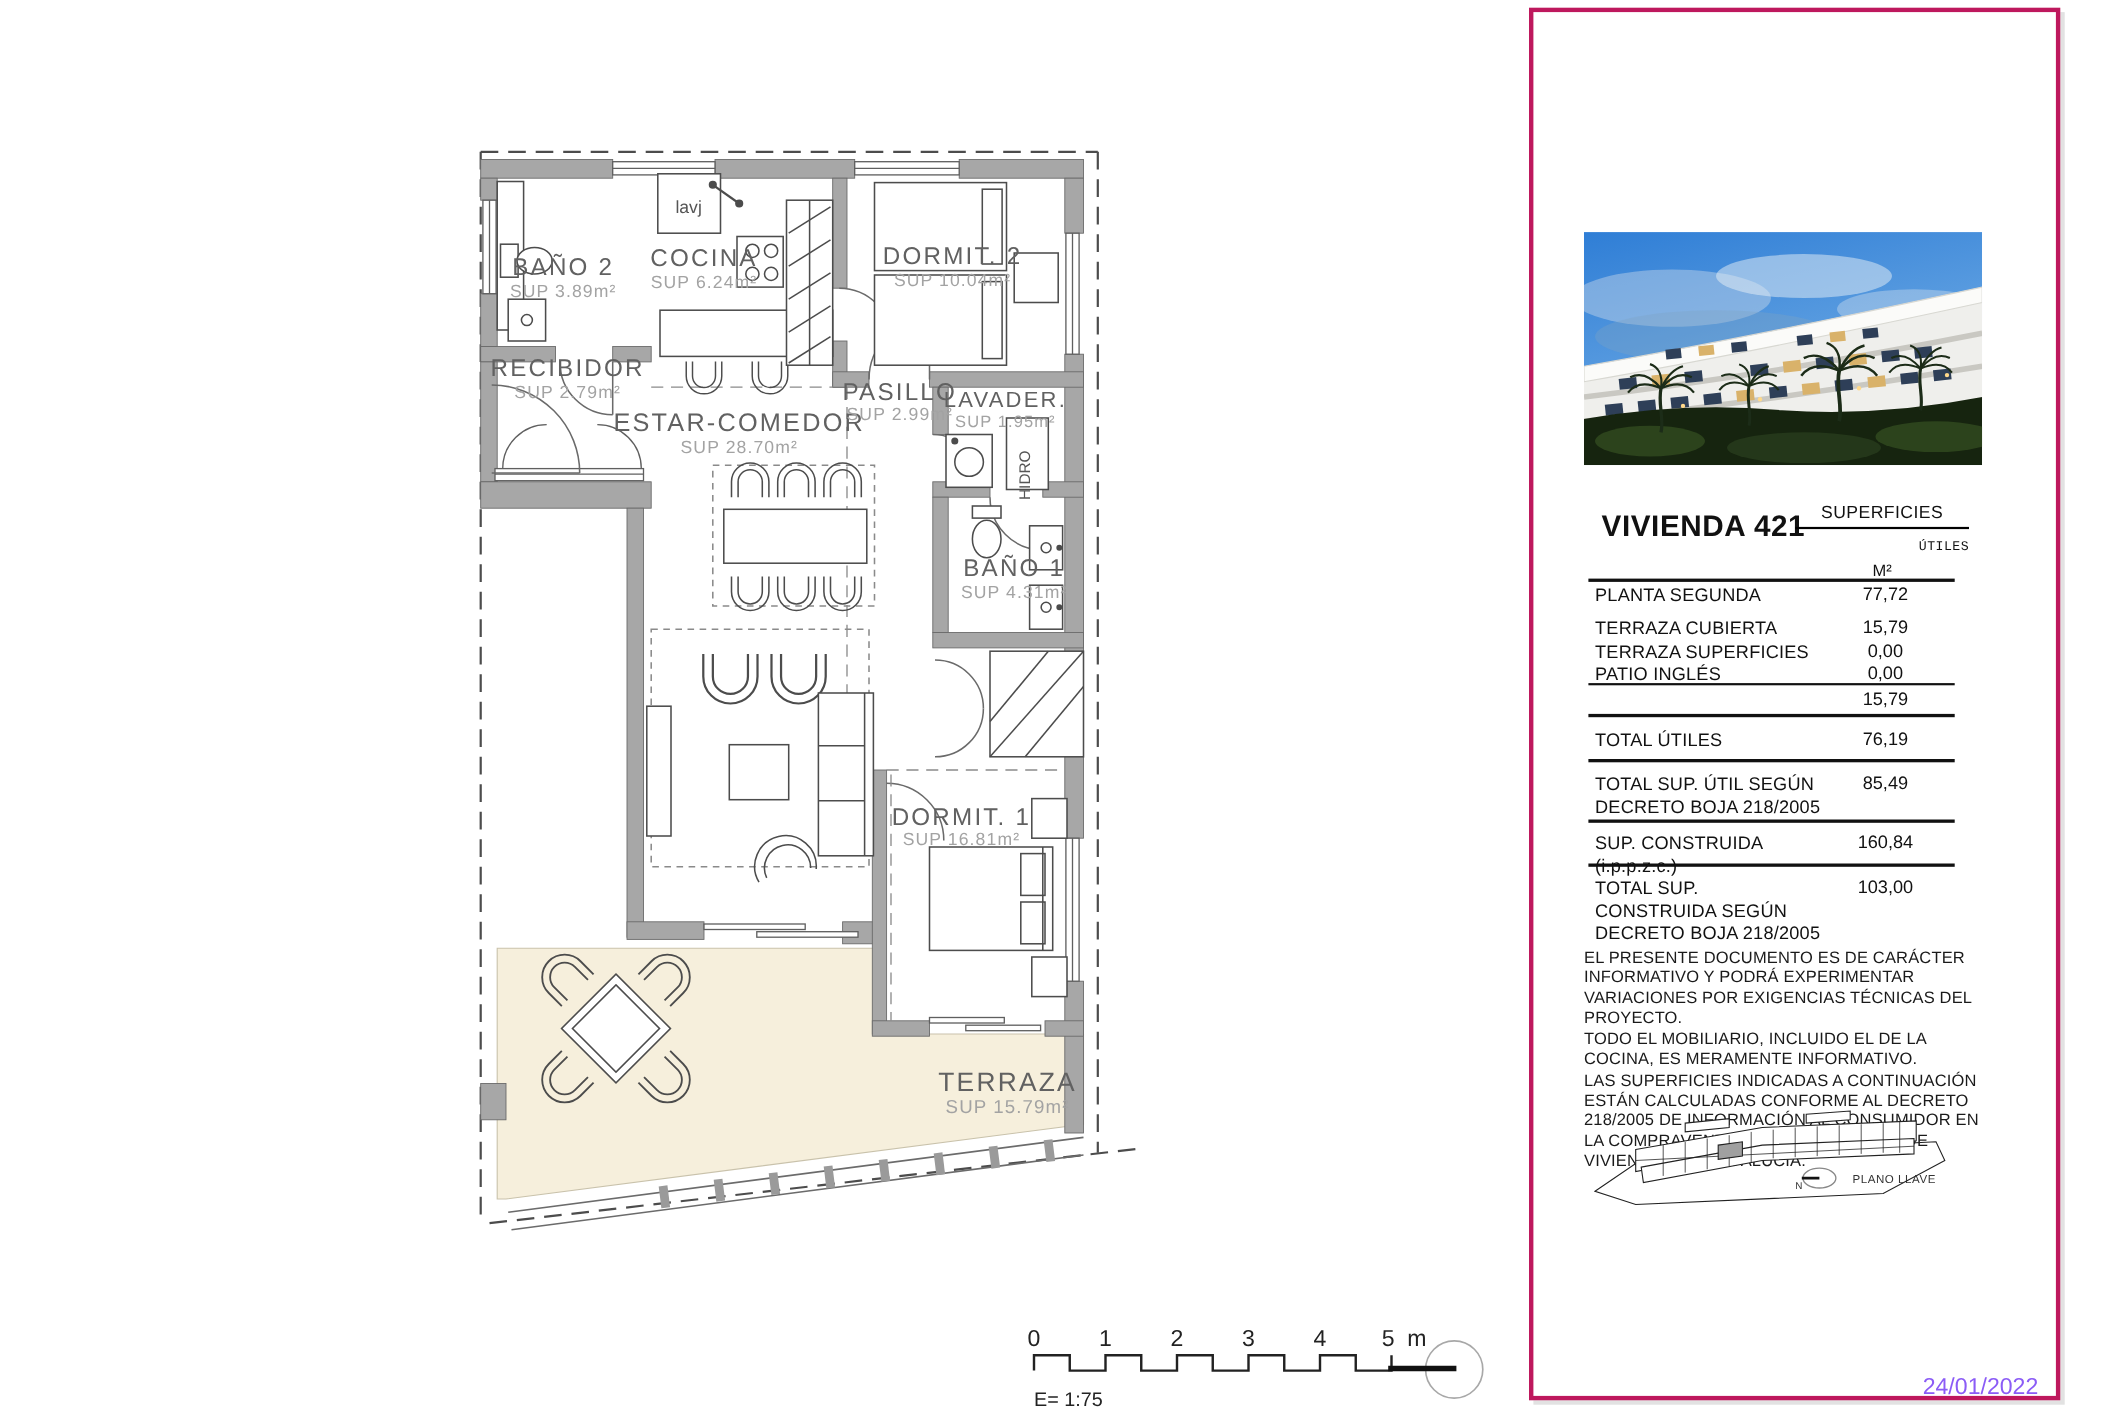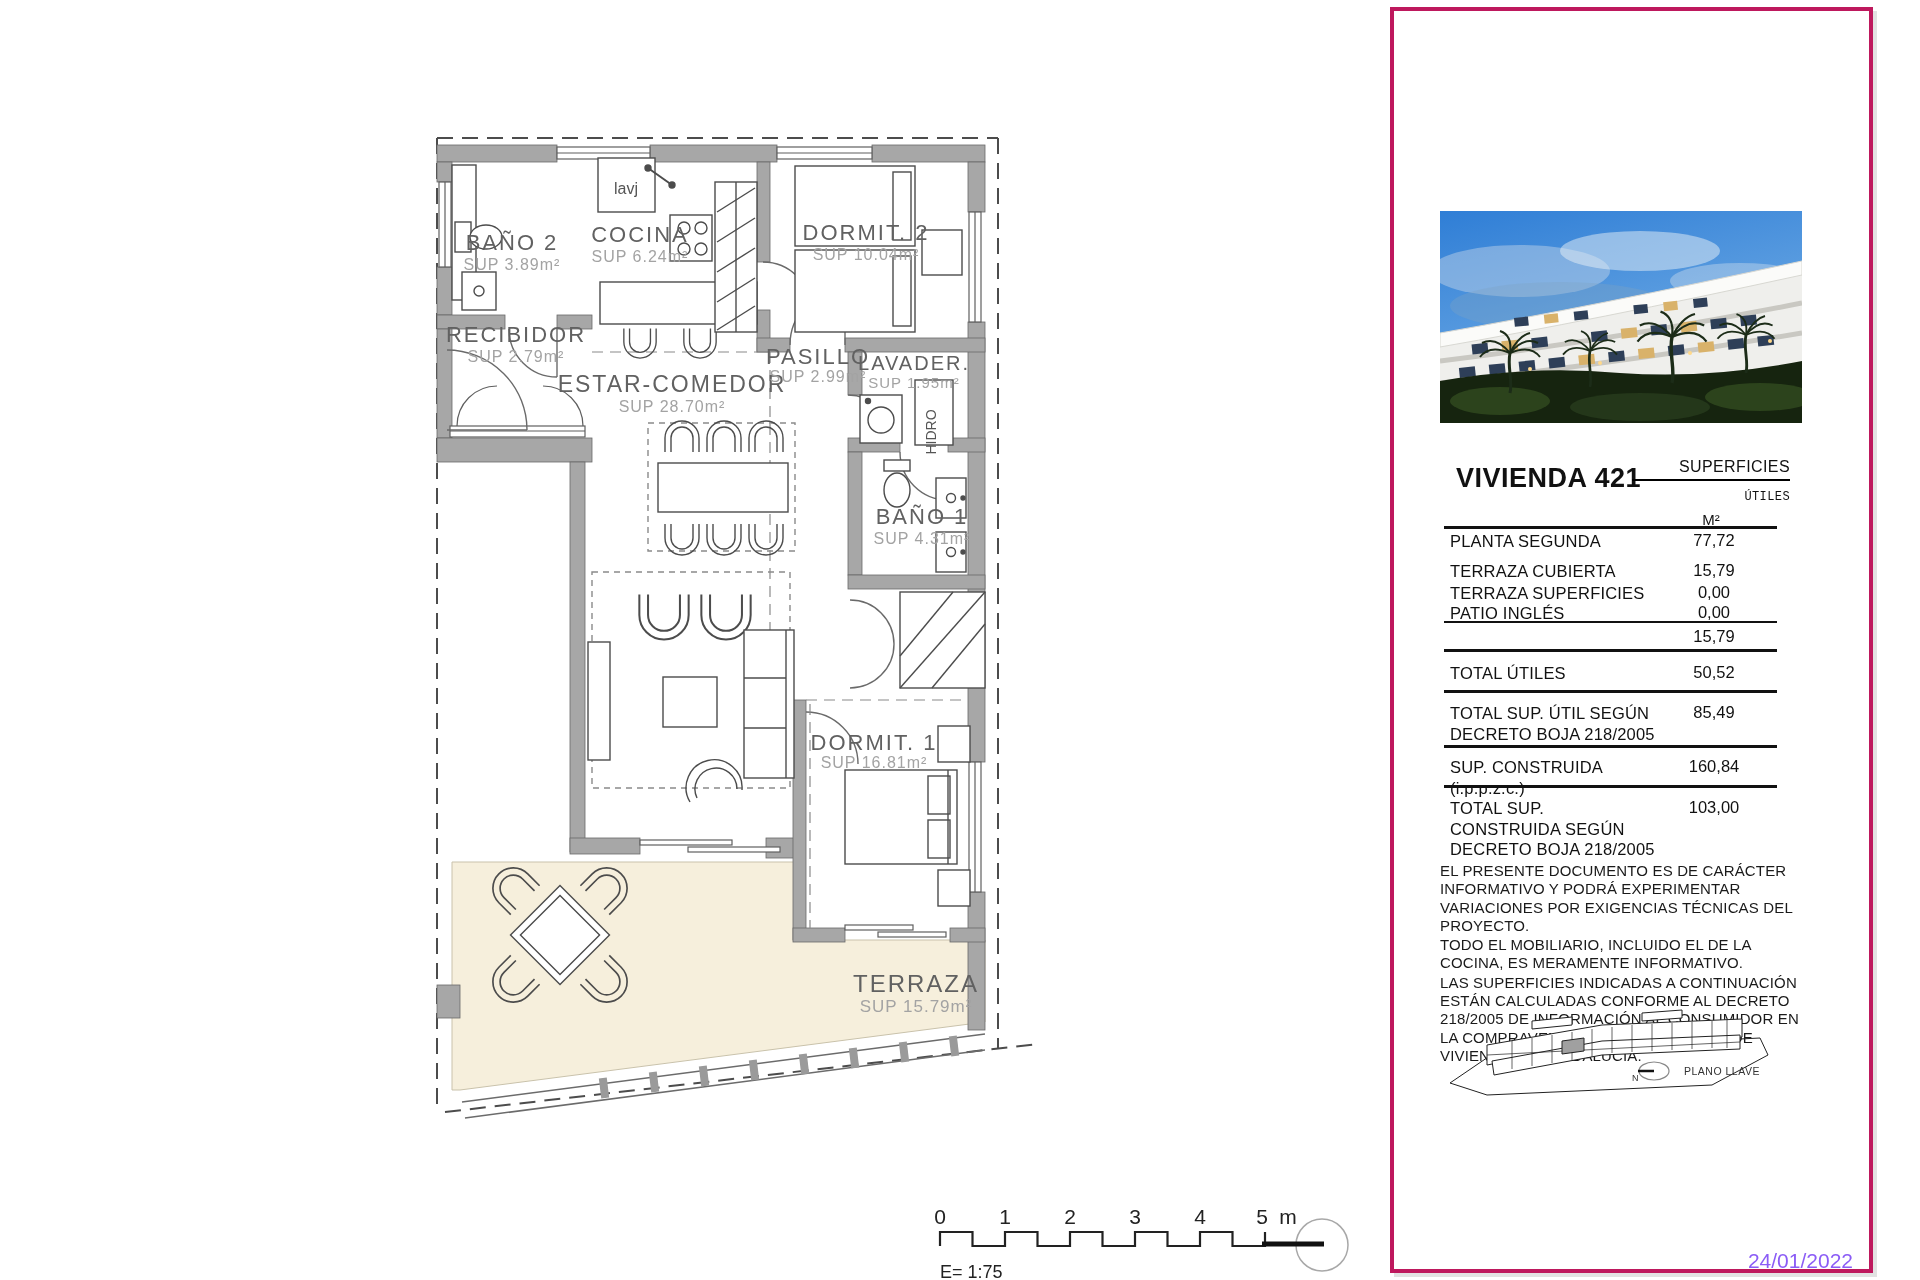--- a/index.html
+++ b/index.html
@@ -4,21 +4,21 @@
 <style>
   html,body{margin:0;padding:0;background:#fff;}
   body{width:1920px;height:1280px;position:relative;overflow:hidden;
        font-family:"Liberation Sans",sans-serif;color:#111;}
   .plan-svg{position:absolute;left:0;top:0;}
   
   .panel{position:absolute;left:1390px;top:7px;width:483px;height:1266px;
          background:#fff;border:4px solid #be185d;box-shadow:4px 4px 0 #e2e2e2;box-sizing:border-box;}
   .photo{position:absolute;left:46px;top:200px;width:362px;height:212px;overflow:hidden;}
   .vtitle{position:absolute;left:62px;top:452px;font-size:27px;font-weight:bold;letter-spacing:.5px;}
-  .sup-head{position:absolute;left:238px;top:447px;width:158px;text-align:right;font-size:16px;
+  .sup-head{position:absolute;left:238px;top:447px;width:158px;text-align:center;font-size:16px;
             border-bottom:2px solid #000;padding-bottom:3px;letter-spacing:.4px;}
   .sup-sub{position:absolute;left:238px;top:479px;width:158px;text-align:right;font-size:12px;letter-spacing:.4px;font-family:Liberation Mono, monospace;}
   .sup-unit{position:absolute;left:238px;top:500px;width:158px;text-align:center;font-size:15px;}
   .hr{position:absolute;left:50px;width:333px;background:#111;}
   .hr.thick{height:3px;}
   .hr.thin{height:1.5px;}
   .trow-label{position:absolute;left:56px;width:205px;font-size:16.5px;letter-spacing:.2px;line-height:1.25;}
   .trow-value{position:absolute;left:255px;width:130px;text-align:center;font-size:16.5px;}
   .notes{position:absolute;left:46px;top:851px;width:378px;font-size:15px;line-height:1.22;
          color:#1a1a1a;letter-spacing:.15px;}
@@ -369,21 +369,21 @@
     <div class="trow-label" style="top:550px">TERRAZA CUBIERTA</div>
     <div class="trow-value" style="top:550px">15,79</div>
     <div class="trow-label" style="top:572px">TERRAZA SUPERFICIES</div>
     <div class="trow-value" style="top:572px">0,00</div>
     <div class="trow-label" style="top:592px">PATIO INGLÉS</div>
     <div class="trow-value" style="top:592px">0,00</div>
     <div class="hr thin" style="top:610px"></div>
     <div class="trow-value" style="top:616px">15,79</div>
     <div class="hr thick" style="top:638px"></div>
     <div class="trow-label" style="top:652px">TOTAL ÚTILES</div>
-    <div class="trow-value" style="top:652px">50,52</div>
+    <div class="trow-value" style="top:652px">76,19</div>
     <div class="hr thick" style="top:679px"></div>
     <div class="trow-label" style="top:692px">TOTAL SUP. ÚTIL SEGÚN DECRETO BOJA 218/2005</div>
     <div class="trow-value" style="top:692px">85,49</div>
     <div class="hr thick" style="top:734px"></div>
     <div class="trow-label" style="top:746px">SUP. CONSTRUIDA (i.p.p.z.c.)</div>
     <div class="trow-value" style="top:746px">160,84</div>
     <div class="hr thick" style="top:774px"></div>
     <div class="trow-label" style="top:787px">TOTAL SUP. CONSTRUIDA SEGÚN DECRETO BOJA 218/2005</div>
     <div class="trow-value" style="top:787px">103,00</div>
   </div>

